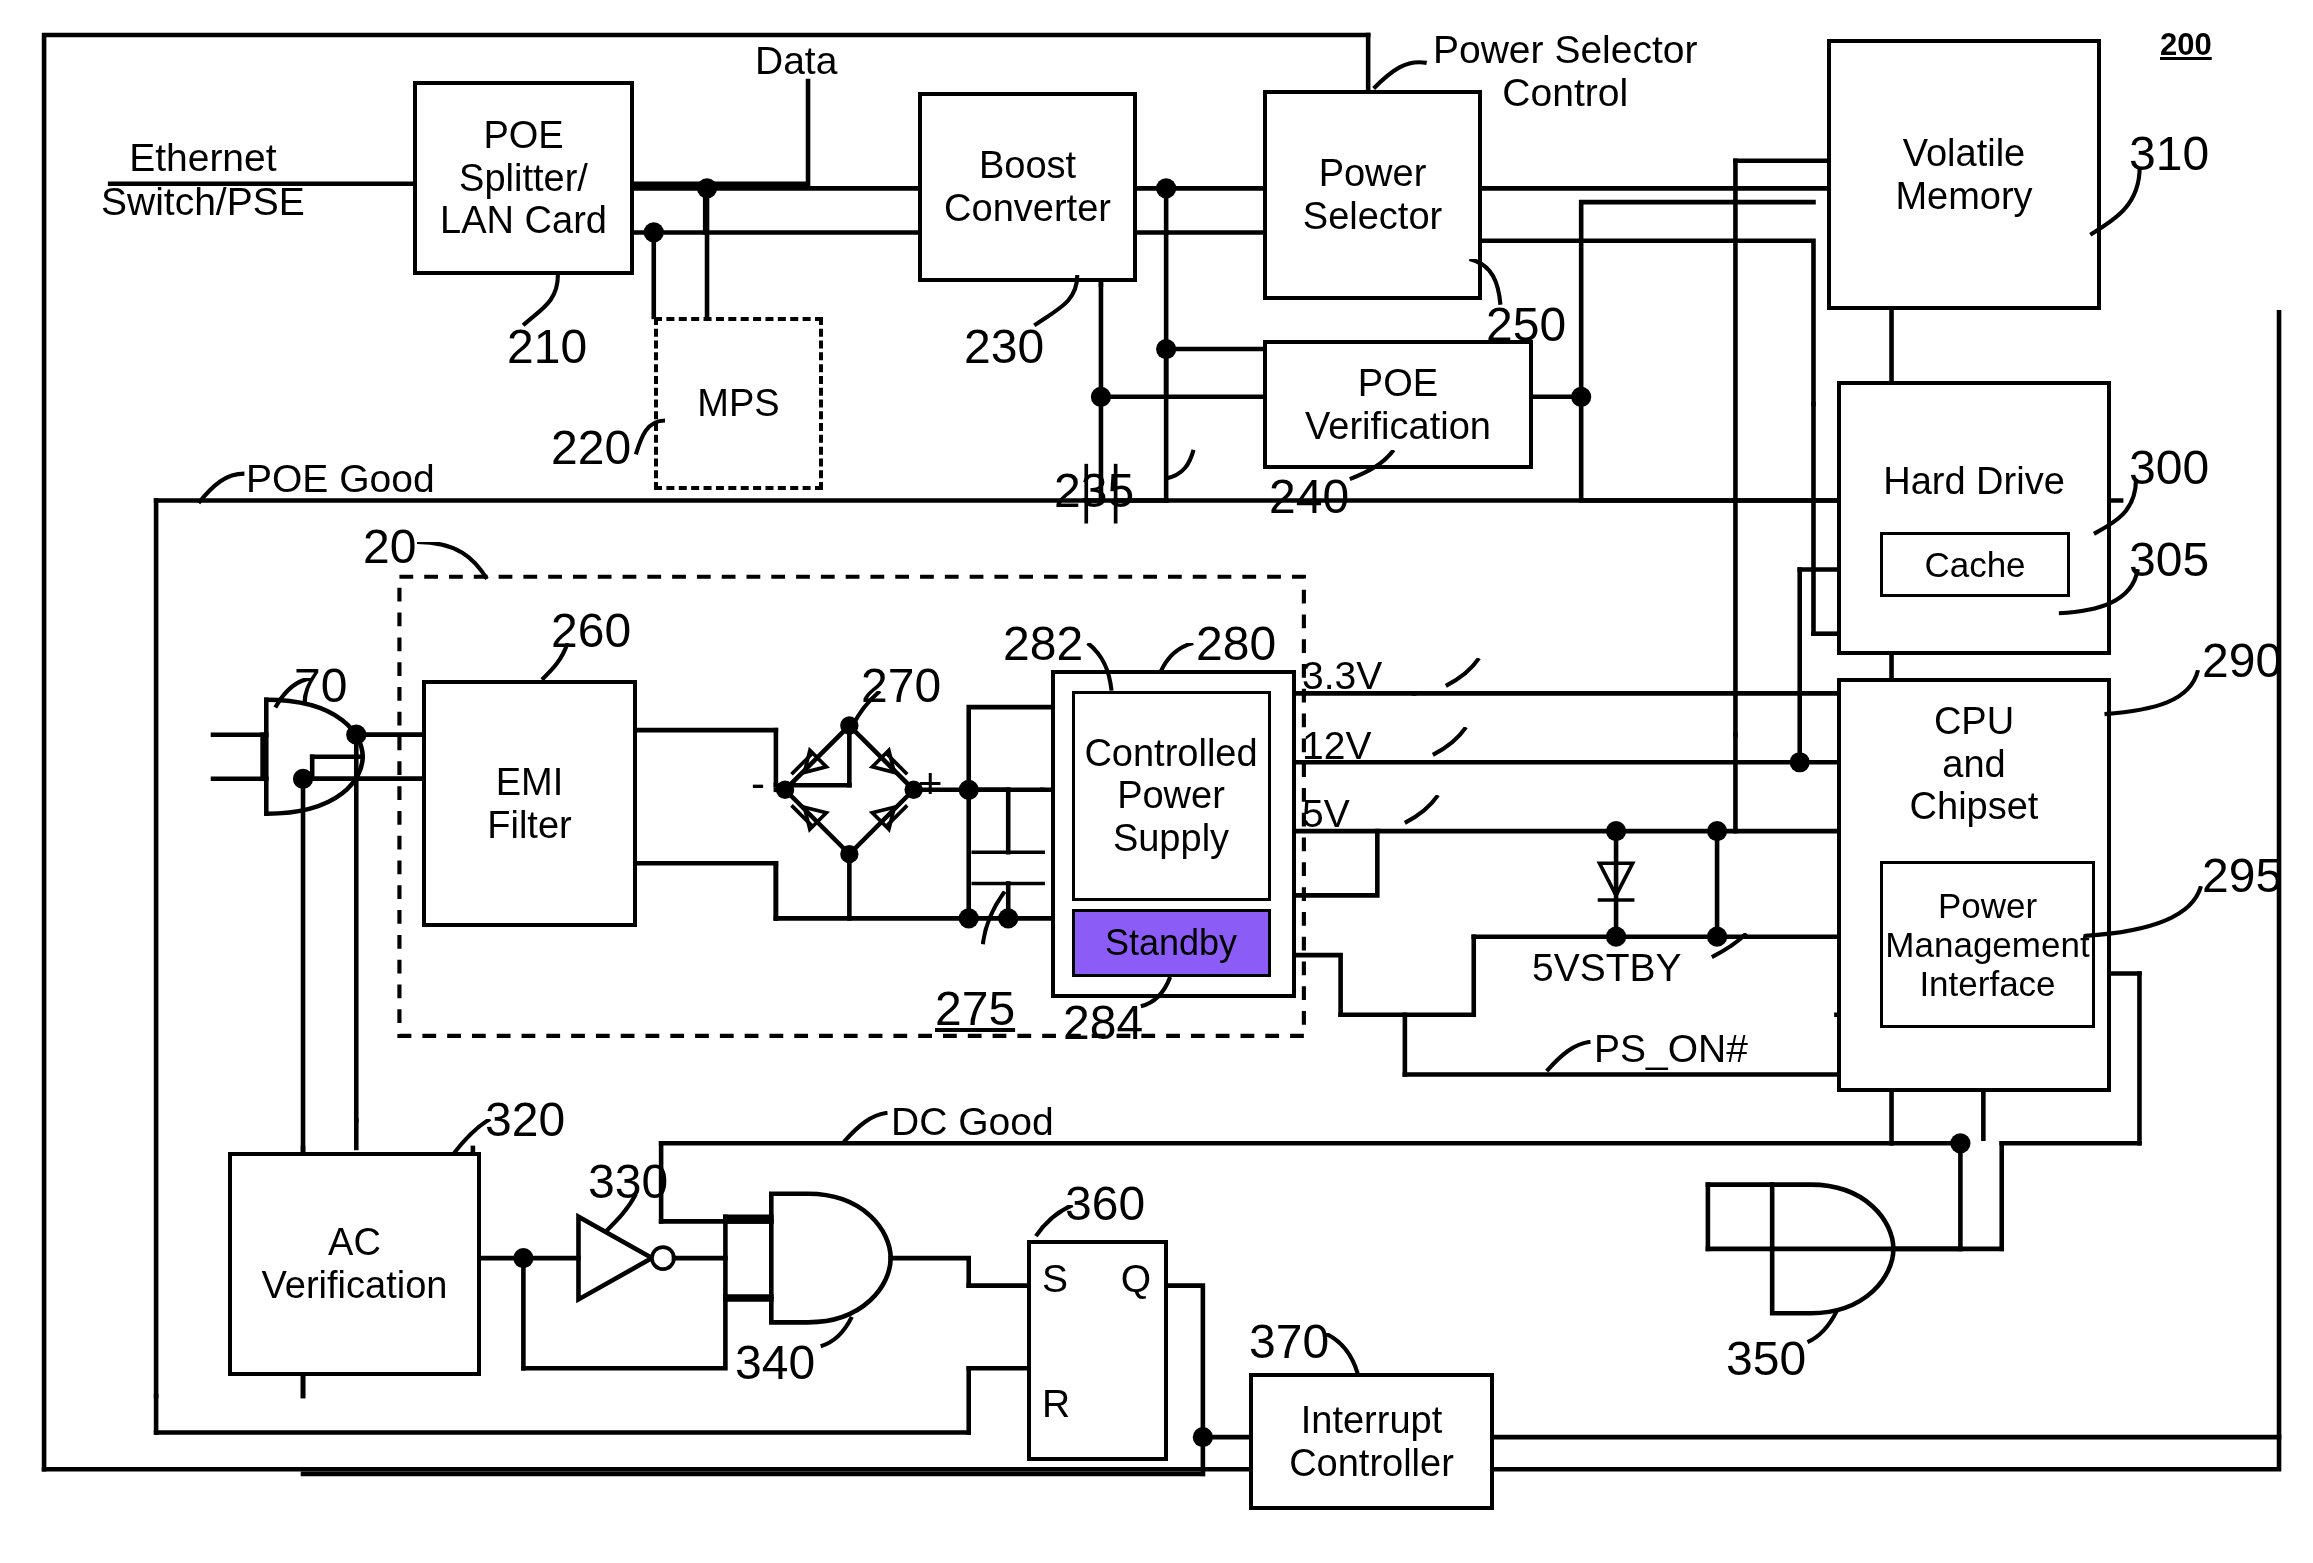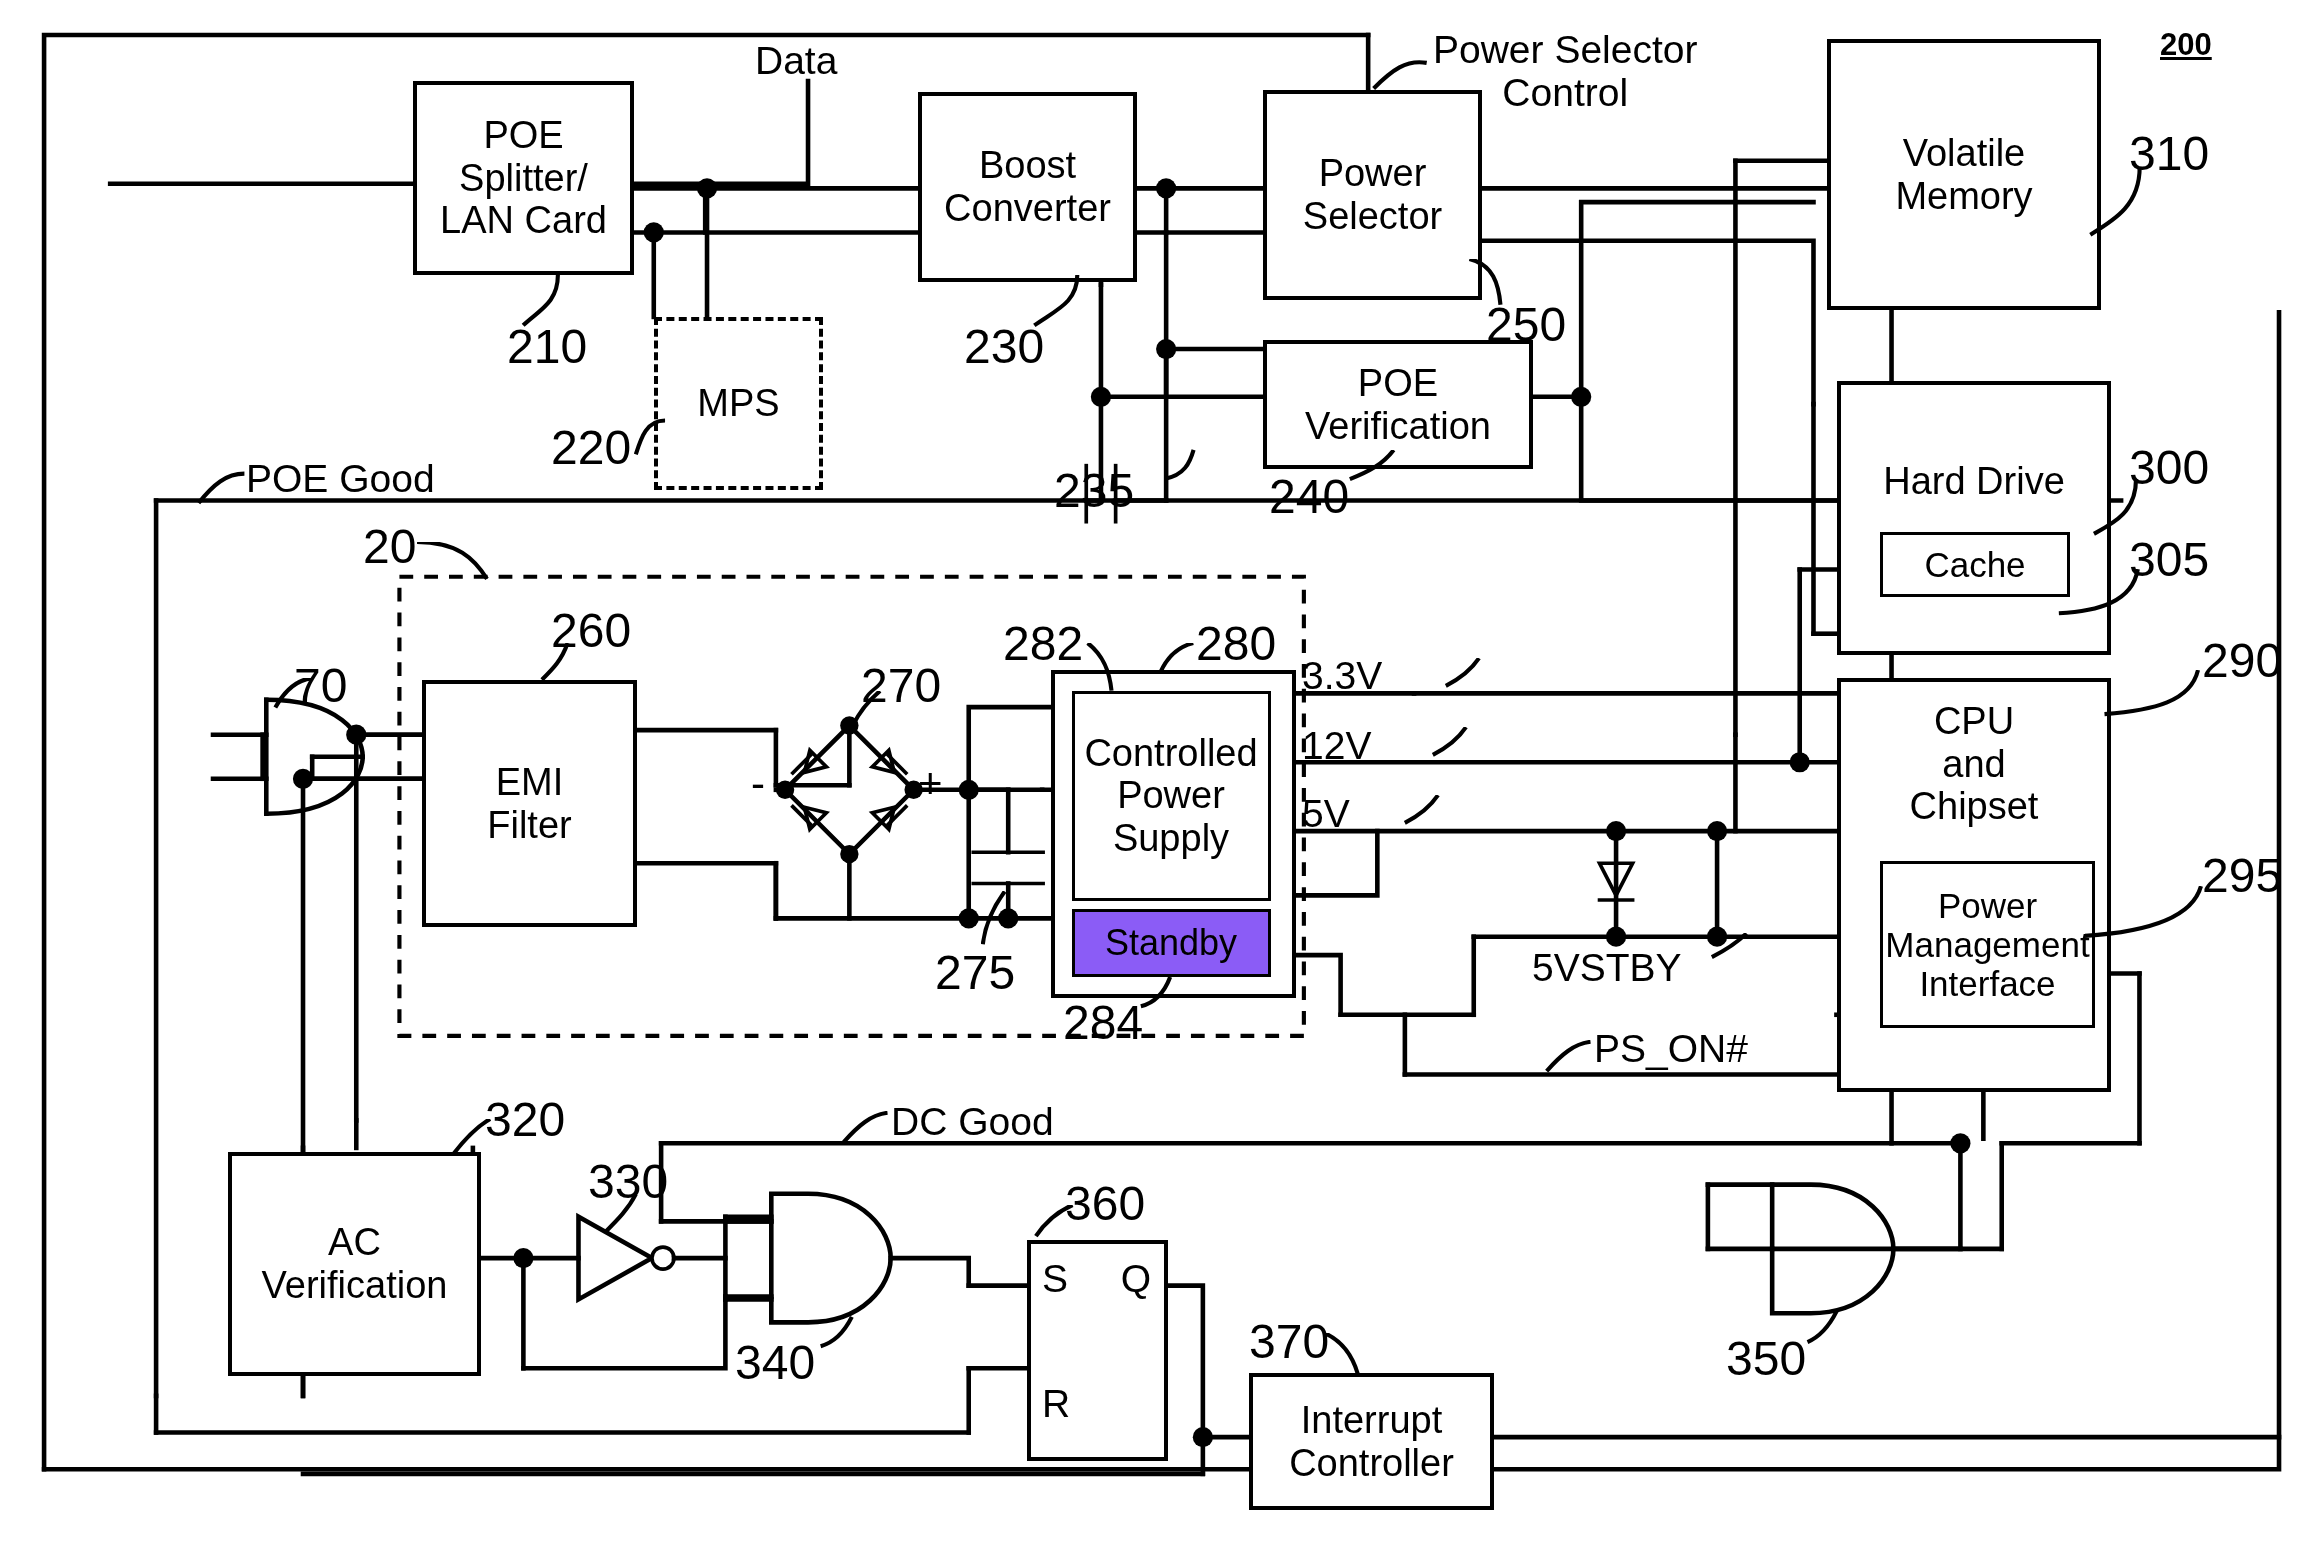--- a/index.html
+++ b/index.html
@@ -300,20 +300,22 @@
     </svg>
 
 <div class="lbl sig" style="left:1433px;top:27.5px;text-align:center;">Power Selector
 Control</div>
 <svg style="position:absolute;left:1370px;top:48px;width:64px;height:48px;" viewBox="0 0 70 52" width="64" height="48">
       <path class="lead" d="M 62 16 C 40 12 24 24 4 44" style="stroke:#000;stroke-width:4.5;fill:none;"></path>
     </svg>
 
 <div class="lbl sig" style="left:755px;top:39px;">Data</div>
 
+<div class="lbl sig" style="left:101px;top:136px;text-align:center;">Ethernet
+Switch/PSE</div>
 
 <div style="position:absolute;left:1827px;top:39px;width:266px;height:263px;border:4.6px solid #000;background:#fff;" class="ctr">
   <div class="blk lbl" style="position:static;">Volatile
 Memory</div>
 </div>
 <div class="lbl num" style="left:2129px;top:127px;">310</div>
 <svg style="position:absolute;left:2083px;top:167px;width:64px;height:75px;" viewBox="0 0 70 82" width="64" height="75">
       <path class="lead" d="M 62 0 C 62 42 34 58 8 74" style="stroke:#000;stroke-width:4.5;fill:none;"></path>
     </svg>
 
@@ -377,21 +379,21 @@
       <path class="lead" d="M 30 0 C 24 18 14 28 2 40" style="stroke:#000;stroke-width:4.5;fill:none;"></path>
     </svg>
 
 <div class="lbl num" style="left:861px;top:659px;">270</div>
 <svg style="position:absolute;left:847px;top:691px;width:46px;height:42px;" viewBox="0 0 50 46" width="46" height="42">
       <path class="lead" d="M 36 0 C 24 10 14 22 6 38" style="stroke:#000;stroke-width:4.5;fill:none;"></path>
     </svg>
 <div class="lbl" style="left:751px;top:760px;font-size:42px;">-</div>
 <div class="lbl" style="left:918px;top:760px;font-size:42px;">+</div>
 
-<div class="lbl num" style="left:935px;top:946px;">275</div>
+<div class="lbl num" style="left:935px;top:982px;text-decoration:underline;">275</div>
 <svg style="position:absolute;left:981px;top:891px;width:51px;height:61px;" viewBox="0 0 56 66" width="51" height="61">
       <path class="lead" d="M 26 0 C 10 22 4 40 2 58" style="stroke:#000;stroke-width:4.5;fill:none;"></path>
     </svg>
 
 <div style="position:absolute;left:1051px;top:670px;width:237px;height:320px;border:4.6px solid #000;background:#fff;">
   <div style="position:absolute;left:16.5px;top:16.5px;width:193px;height:204px;border:3.7px solid #000;background:#fff;" class="ctr">
     <div class="blk lbl" style="position:static;">Controlled
 Power
 Supply</div>
   </div>

